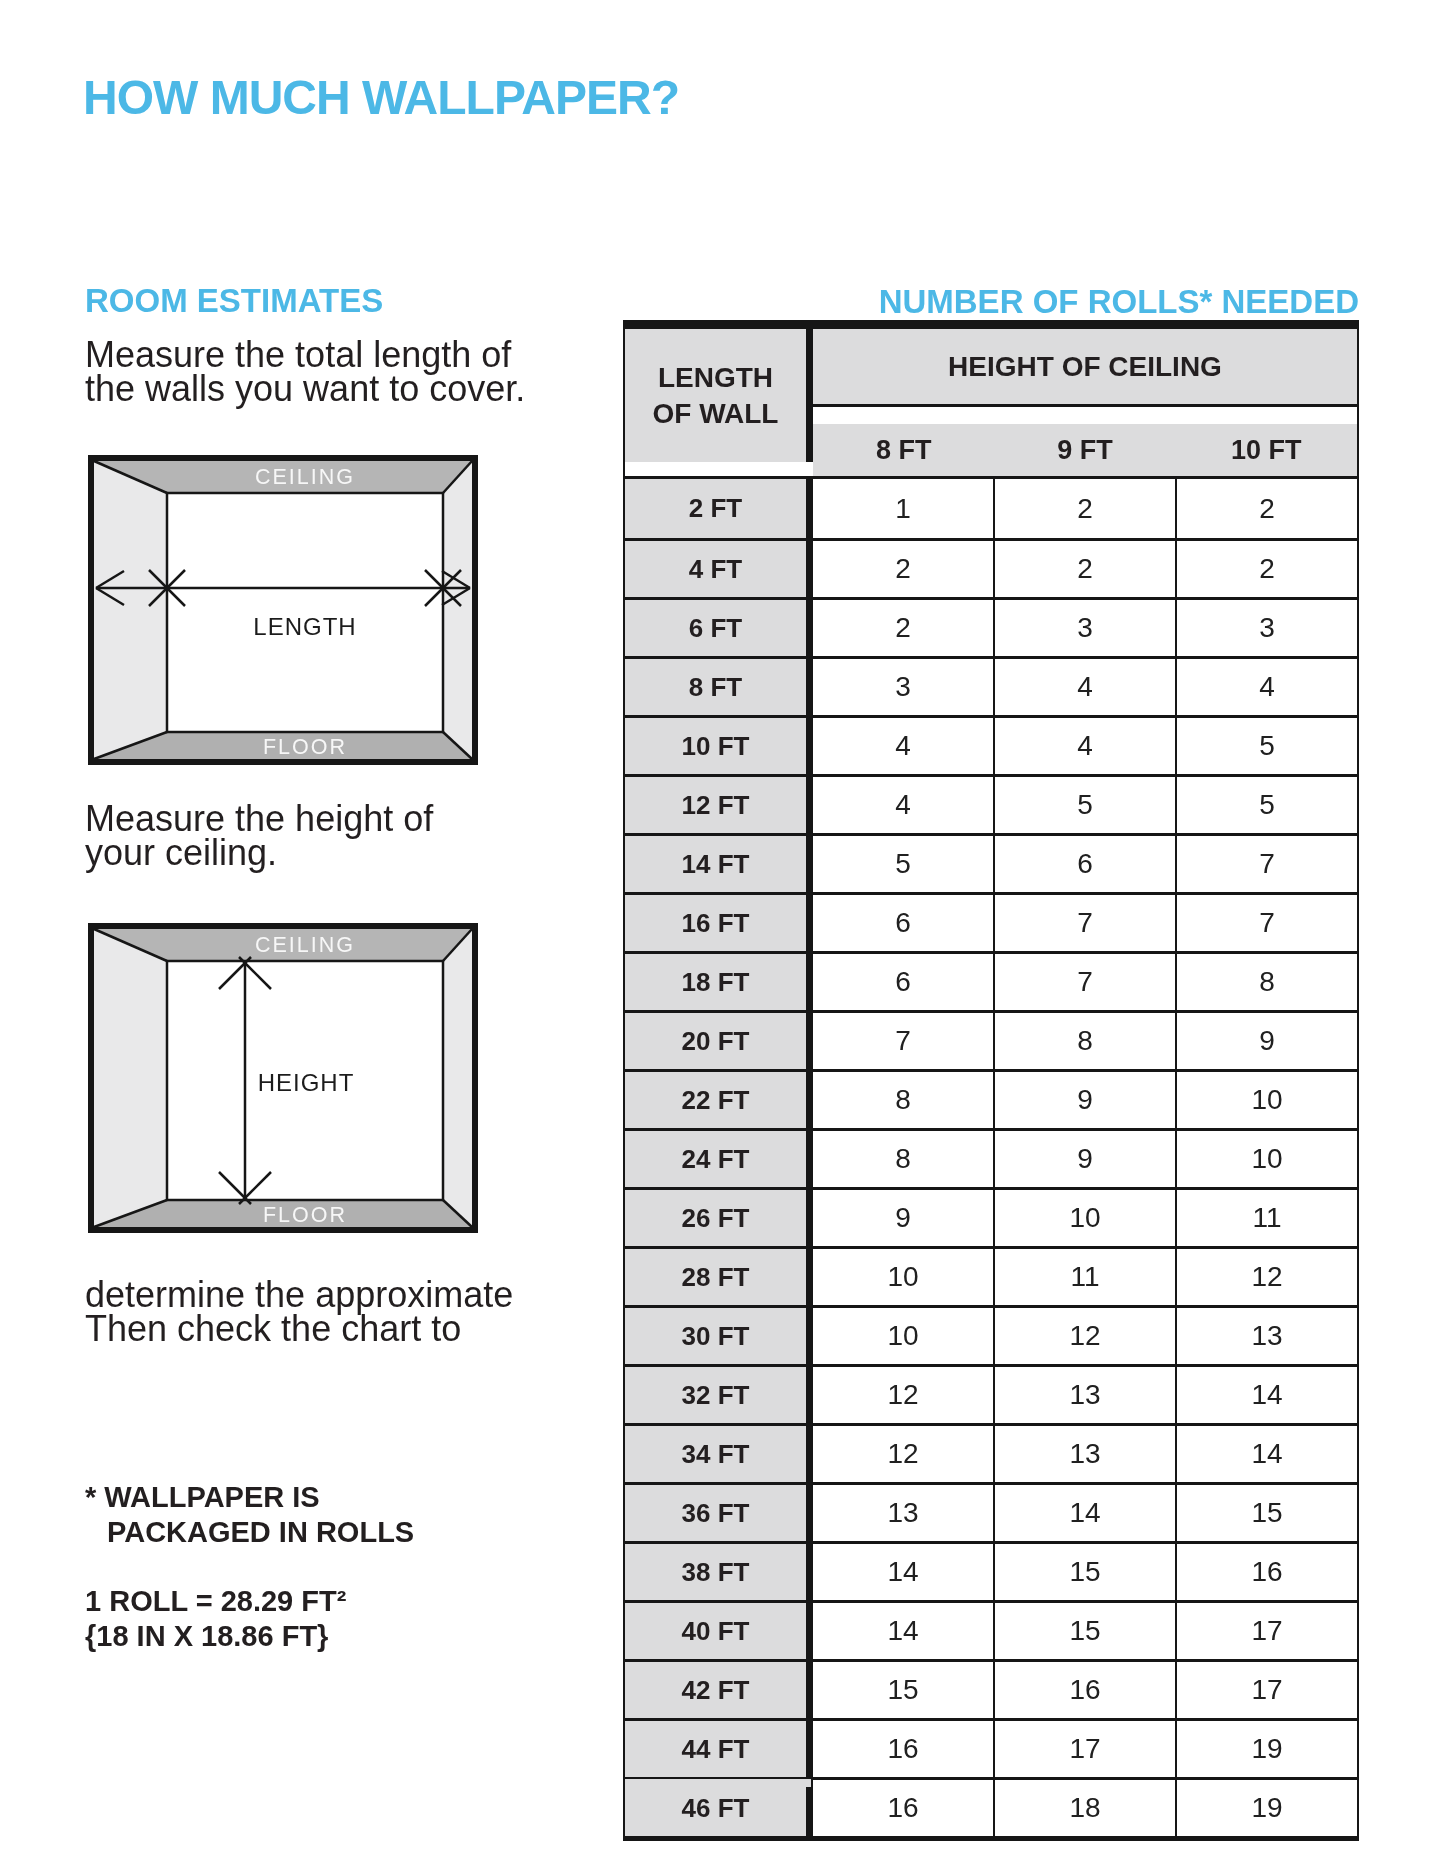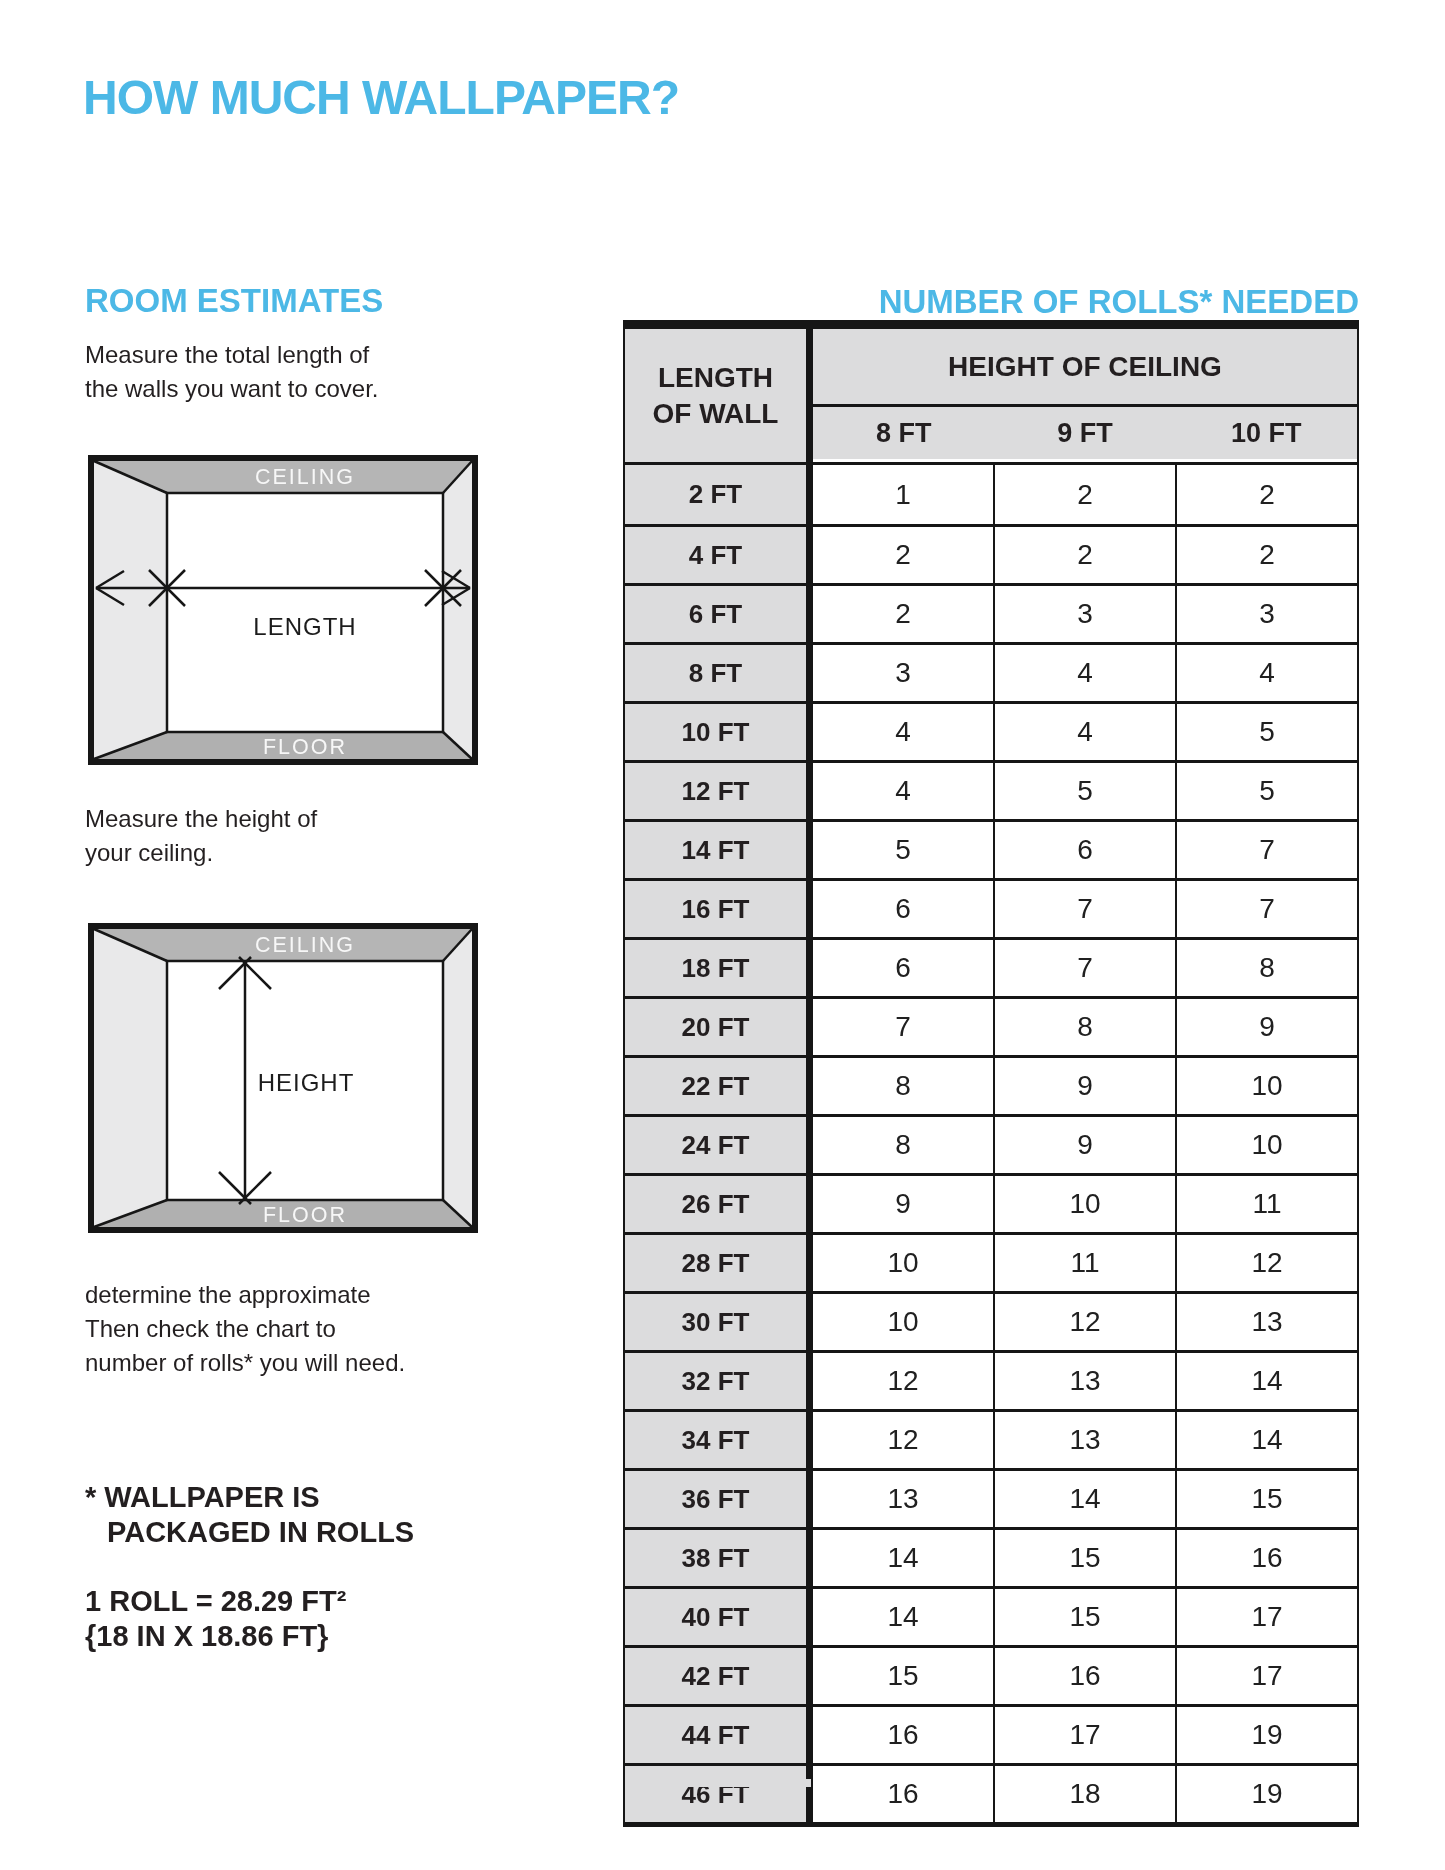--- a/index.html
+++ b/index.html
@@ -11,21 +11,21 @@
   .abs { position:absolute; }
   .page-title {
     left:83px; top:70px; font-size:48px; font-weight:bold; letter-spacing:-1px;
     color:var(--accent); white-space:nowrap;
   }
   .section-heading {
     font-size:33px; font-weight:bold; color:var(--accent); white-space:nowrap;margin-top:10px;
   }
   .room-estimates-heading { left:85px; top:272px; }
   .table-heading { left:623px; top:273px; width:736px; text-align:right; }
-  .para { left:85px; font-size:24px; line-height:34px; color:var(--ink); }
+  .para { left:85px; font-size:36px; line-height:34px; color:var(--ink); }
   .para-1 { top:338px; }
   .para-2 { top:802px; }
   .para-3 { top:1278px; }
   .footnote {
     left:85px; font-size:29px; line-height:35px; font-weight:bold; white-space:nowrap;
   }
   .footnote-rolls { top:1480px; }
   .footnote-rolls .indent { padding-left:22px; }
   .footnote-eq { top:1584px; }
   svg.room { position:absolute; left:88px; width:390px; height:310px; }
@@ -38,21 +38,21 @@
   
   #rolls-table { left:623px; top:320px; width:736px; }
   .top-bar { height:9px; background:var(--line); }
   .thead { display:flex; border-left:2px solid var(--line); border-right:2px solid var(--line); }
   .col1-head {
     width:188px; box-sizing:border-box; border-right:7px solid var(--line);
     background:var(--cellgray); height:133px;
     display:flex; flex-direction:column; align-items:center; justify-content:center;
     font-weight:bold; font-size:28px; line-height:36px;
   }
-  .head-right { flex:1; display:flex; flex-direction:column; }
+  .head-right { flex:1; display:flex; flex-direction:column;gap:17px; }
   .span-head {
     height:78px; box-sizing:border-box; border-bottom:3px solid var(--line);
     background:var(--cellgray); display:flex; align-items:center; justify-content:center;
     font-weight:bold; font-size:28px;
   }
   .sub-head { height:52px; background:var(--cellgray); display:flex; }
   .sub-head > div { flex:1; display:flex; align-items:center; justify-content:center; font-weight:bold; font-size:27px; }
   .tbody {
     border-left:2px solid var(--line); border-right:2px solid var(--line);
     border-top:3px solid var(--line); border-bottom:5px solid var(--line);
@@ -131,21 +131,20 @@
     <line x1="183" y1="249" x2="151" y2="281"></line>
   </g>
   <text x="217" y="29" text-anchor="middle" class="room-band-label">CEILING</text>
   <text x="217" y="299" text-anchor="middle" class="room-band-label">FLOOR</text>
   <text x="218" y="168" text-anchor="middle" class="room-dim-label">HEIGHT</text>
 </svg>
 
 <div class="abs para para-3">
   <div>determine the approximate</div>
   <div>Then check the chart to</div>
-  <div>number of rolls* you will need.</div>
 </div>
 
 <div class="abs footnote footnote-rolls">
   <div>* WALLPAPER IS</div>
   <div class="indent">PACKAGED IN ROLLS</div>
 </div>
 
 <div class="abs footnote footnote-eq">
   <div>1 ROLL = 28.29 FT²</div>
   <div>{18 IN X 18.86 FT}</div>

